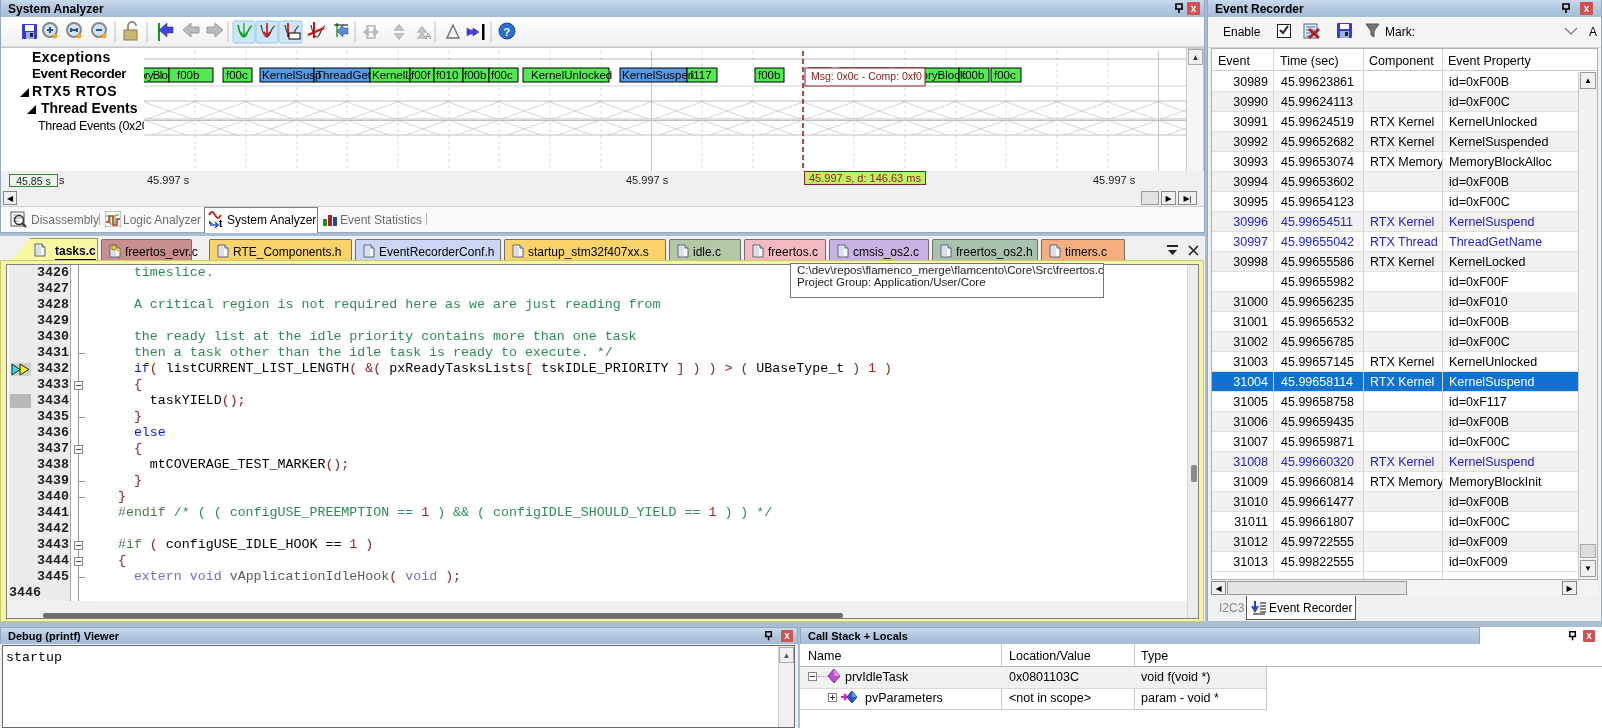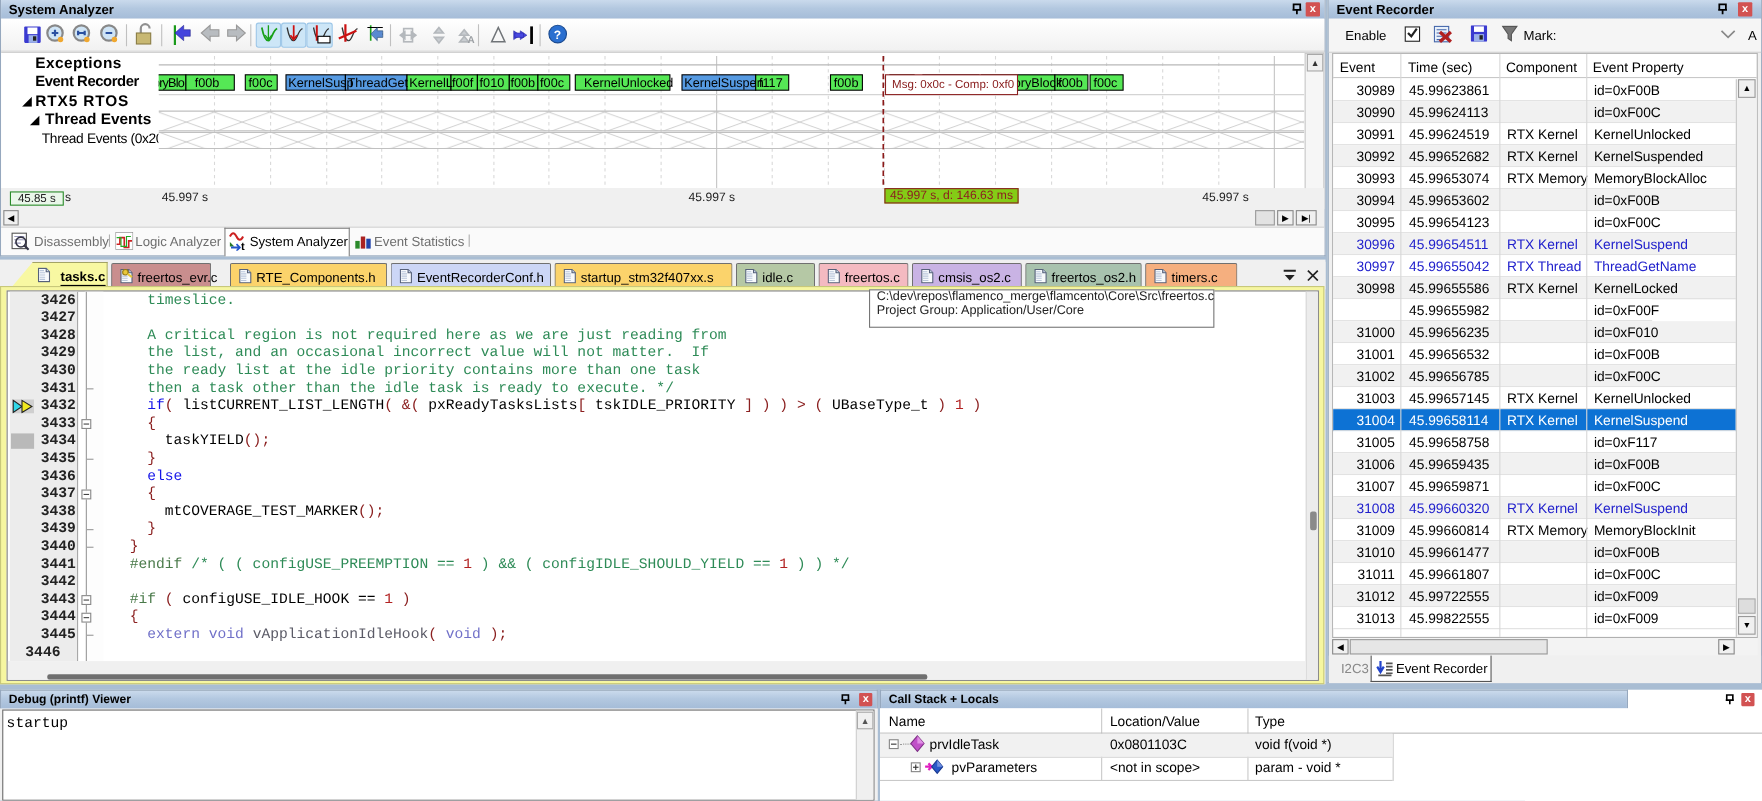--- a/index.html
+++ b/index.html
@@ -189,21 +189,21 @@
 
   <div class="ab" style="left:1185px;top:48px;width:18px;height:142px;background:#f6f6f6;border:1px solid #c8c8c8">
     <div class="ab" style="left:1px;top:0;width:15px;height:16px;background:#f0f0f0;border:1px solid #a8a8a8;font-size:8px;text-align:center;line-height:15px;color:#333">▲</div>
     <div class="ab" style="left:1px;top:124px;width:15px;height:16px;background:#f0f0f0;border:1px solid #a8a8a8;font-size:8px;text-align:center;line-height:15px;color:#333">▼</div>
   </div>
   <div class="ab" id="saruler" style="left:0;top:171px;width:1203px;height:19px;background:#f0f0f0;font-size:11px;color:#222">
     <div class="ab" style="left:8px;top:3px;width:49px;height:13px;border:1px solid #2a8a2a;background:#eaf7ea;font-size:10.5px;text-align:center;line-height:12px">45.85 s</div>
     <div class="ab" style="left:58px;top:3px">s</div>
     <div class="ab" style="left:146px;top:3px">45.997 s</div>
     <div class="ab" style="left:625px;top:3px">45.997 s</div>
-    <div class="ab" style="left:803px;top:0px;height:14px;border:1px solid #8b2020;background:#84cc16;color:#8b2020;padding:0 4px;line-height:13px">45.997 s, d: 146.63 ms</div>
+    <div class="ab" style="left:803px;top:0px;height:14px;border:1px solid #8b2020;background:#bef264;color:#8b2020;padding:0 4px;line-height:13px">45.997 s, d: 146.63 ms</div>
     <div class="ab" style="left:1092px;top:3px">45.997 s</div>
   </div>
   <div class="ab" id="sahscroll" style="left:0;top:190px;width:1203px;height:16px;background:#f0f0f0">
     <div class="ab" style="left:2px;top:1px;width:14px;height:14px;background:#f0f0f0;border:1px solid #888;font-size:8px;text-align:center;line-height:13px">◀</div>
     <div class="ab" style="left:1140px;top:1px;width:18px;height:14px;background:#e2e2e2;border:1px solid #999"></div>
     <div class="ab" style="left:1160px;top:1px;width:15px;height:14px;background:#f0f0f0;border:1px solid #888;font-size:8px;text-align:center;line-height:13px">▶</div>
     <div class="ab" style="left:1177px;top:1px;width:19px;height:14px;background:#f0f0f0;border:1px solid #888;font-size:8px;text-align:center;line-height:13px">▶|</div>
   </div>
   <div class="ab" id="satabs" style="left:0;top:206px;width:1203px;height:26px;background:#fafafa;border-top:1px solid #cfcfcf;font-size:12px;color:#6e6e6e">
     <svg class="ab" style="left:9px;top:4px" width="17" height="17">
@@ -566,21 +566,21 @@
         <div class="ab mono" style="left:0;top:160px;width:60px;height:16px;text-align:right;font-weight:bold;color:#222">3436</div>
         <div class="ab mono" style="left:0;top:176px;width:60px;height:16px;text-align:right;font-weight:bold;color:#222">3437</div>
         <div class="ab mono" style="left:0;top:192px;width:60px;height:16px;text-align:right;font-weight:bold;color:#222">3438</div>
         <div class="ab mono" style="left:0;top:208px;width:60px;height:16px;text-align:right;font-weight:bold;color:#222">3439</div>
         <div class="ab mono" style="left:0;top:224px;width:60px;height:16px;text-align:right;font-weight:bold;color:#222">3440</div>
         <div class="ab mono" style="left:0;top:240px;width:60px;height:16px;text-align:right;font-weight:bold;color:#222">3441</div>
         <div class="ab mono" style="left:0;top:256px;width:60px;height:16px;text-align:right;font-weight:bold;color:#222">3442</div>
         <div class="ab mono" style="left:0;top:272px;width:60px;height:16px;text-align:right;font-weight:bold;color:#222">3443</div>
         <div class="ab mono" style="left:0;top:288px;width:60px;height:16px;text-align:right;font-weight:bold;color:#222">3444</div>
         <div class="ab mono" style="left:0;top:304px;width:60px;height:16px;text-align:right;font-weight:bold;color:#222">3445</div>
-        <div class="ab mono" style="left:0;top:320px;width:60px;height:16px;text-align:center;font-weight:bold;color:#222">3446</div>
+        <div class="ab mono" style="left:0;top:320px;width:60px;height:16px;text-align:left;font-weight:bold;color:#222">3446</div>
         <svg class="ab" style="left:2px;top:98px" width="20" height="13">
             <rect width="20" height="13" fill="#cfcfcf"></rect>
             <polygon points="1,1 1,12 9,6.5" fill="#30d8e8" stroke="#222" stroke-width="1"></polygon>
             <polygon points="9,1 9,12 18,6.5" fill="#f0e820" stroke="#222" stroke-width="1"></polygon>
           </svg>
         <div class="ab" style="left:1px;top:129px;width:21px;height:14px;background:#b9b9b9"></div>
       </div>
       <div class="ab" style="left:70px;top:0;width:17px;height:336px;background:#fdfdfd">
         <div class="ab" style="left:1px;top:0;width:1px;height:336px;background:#999"></div>
         <div class="ab" style="left:-3px;top:116px;width:9px;height:9px;background:#fff;border:1px solid #888">
@@ -597,21 +597,20 @@
           </div>
         <div class="ab" style="left:2px;top:88px;width:6px;height:1px;background:#999"></div>
         <div class="ab" style="left:2px;top:152px;width:6px;height:1px;background:#999"></div>
         <div class="ab" style="left:2px;top:216px;width:6px;height:1px;background:#999"></div>
         <div class="ab" style="left:2px;top:232px;width:6px;height:1px;background:#999"></div>
         <div class="ab" style="left:2px;top:312px;width:6px;height:1px;background:#999"></div>
       </div>
       <div class="ab" style="left:79px;top:0;width:1101px;height:336px">
         <div class="ab mono" style="left:0;top:0px;height:16px;white-space:pre">      <span style="color:#2e8b57">timeslice.</span></div>
         <div class="ab mono" style="left:0;top:32px;height:16px;white-space:pre">      <span style="color:#2e8b57">A critical region is not required here as we are just reading from</span></div>
-        <div class="ab mono" style="left:0;top:48px;height:16px;white-space:pre">      <span style="color:#2e8b57">the list, and an occasional incorrect value will not matter.  If</span></div>
         <div class="ab mono" style="left:0;top:64px;height:16px;white-space:pre">      <span style="color:#2e8b57">the ready list at the idle priority contains more than one task</span></div>
         <div class="ab mono" style="left:0;top:80px;height:16px;white-space:pre">      <span style="color:#2e8b57">then a task other than the idle task is ready to execute. */</span></div>
         <div class="ab mono" style="left:0;top:96px;height:16px;white-space:pre">      <span style="color:#1414e8">if</span><span style="color:#8b2020">(</span> listCURRENT_LIST_LENGTH<span style="color:#8b2020">(</span><span style="color:#8b2020"> &amp;(</span> pxReadyTasksLists<span style="color:#8b2020">[</span> tskIDLE_PRIORITY <span style="color:#8b2020">] ) ) &gt; (</span> UBaseType_t <span style="color:#8b2020">)</span> <span style="color:#b22222">1</span> <span style="color:#8b2020">)</span></div>
         <div class="ab mono" style="left:0;top:112px;height:16px;white-space:pre">      <span style="color:#8b2020">{</span></div>
         <div class="ab mono" style="left:0;top:128px;height:16px;white-space:pre">        taskYIELD<span style="color:#8b2020">();</span></div>
         <div class="ab mono" style="left:0;top:144px;height:16px;white-space:pre">      <span style="color:#8b2020">}</span></div>
         <div class="ab mono" style="left:0;top:160px;height:16px;white-space:pre">      <span style="color:#1414e8">else</span></div>
         <div class="ab mono" style="left:0;top:176px;height:16px;white-space:pre">      <span style="color:#8b2020">{</span></div>
         <div class="ab mono" style="left:0;top:192px;height:16px;white-space:pre">        mtCOVERAGE_TEST_MARKER<span style="color:#8b2020">();</span></div>
         <div class="ab mono" style="left:0;top:208px;height:16px;white-space:pre">      <span style="color:#8b2020">}</span></div>

